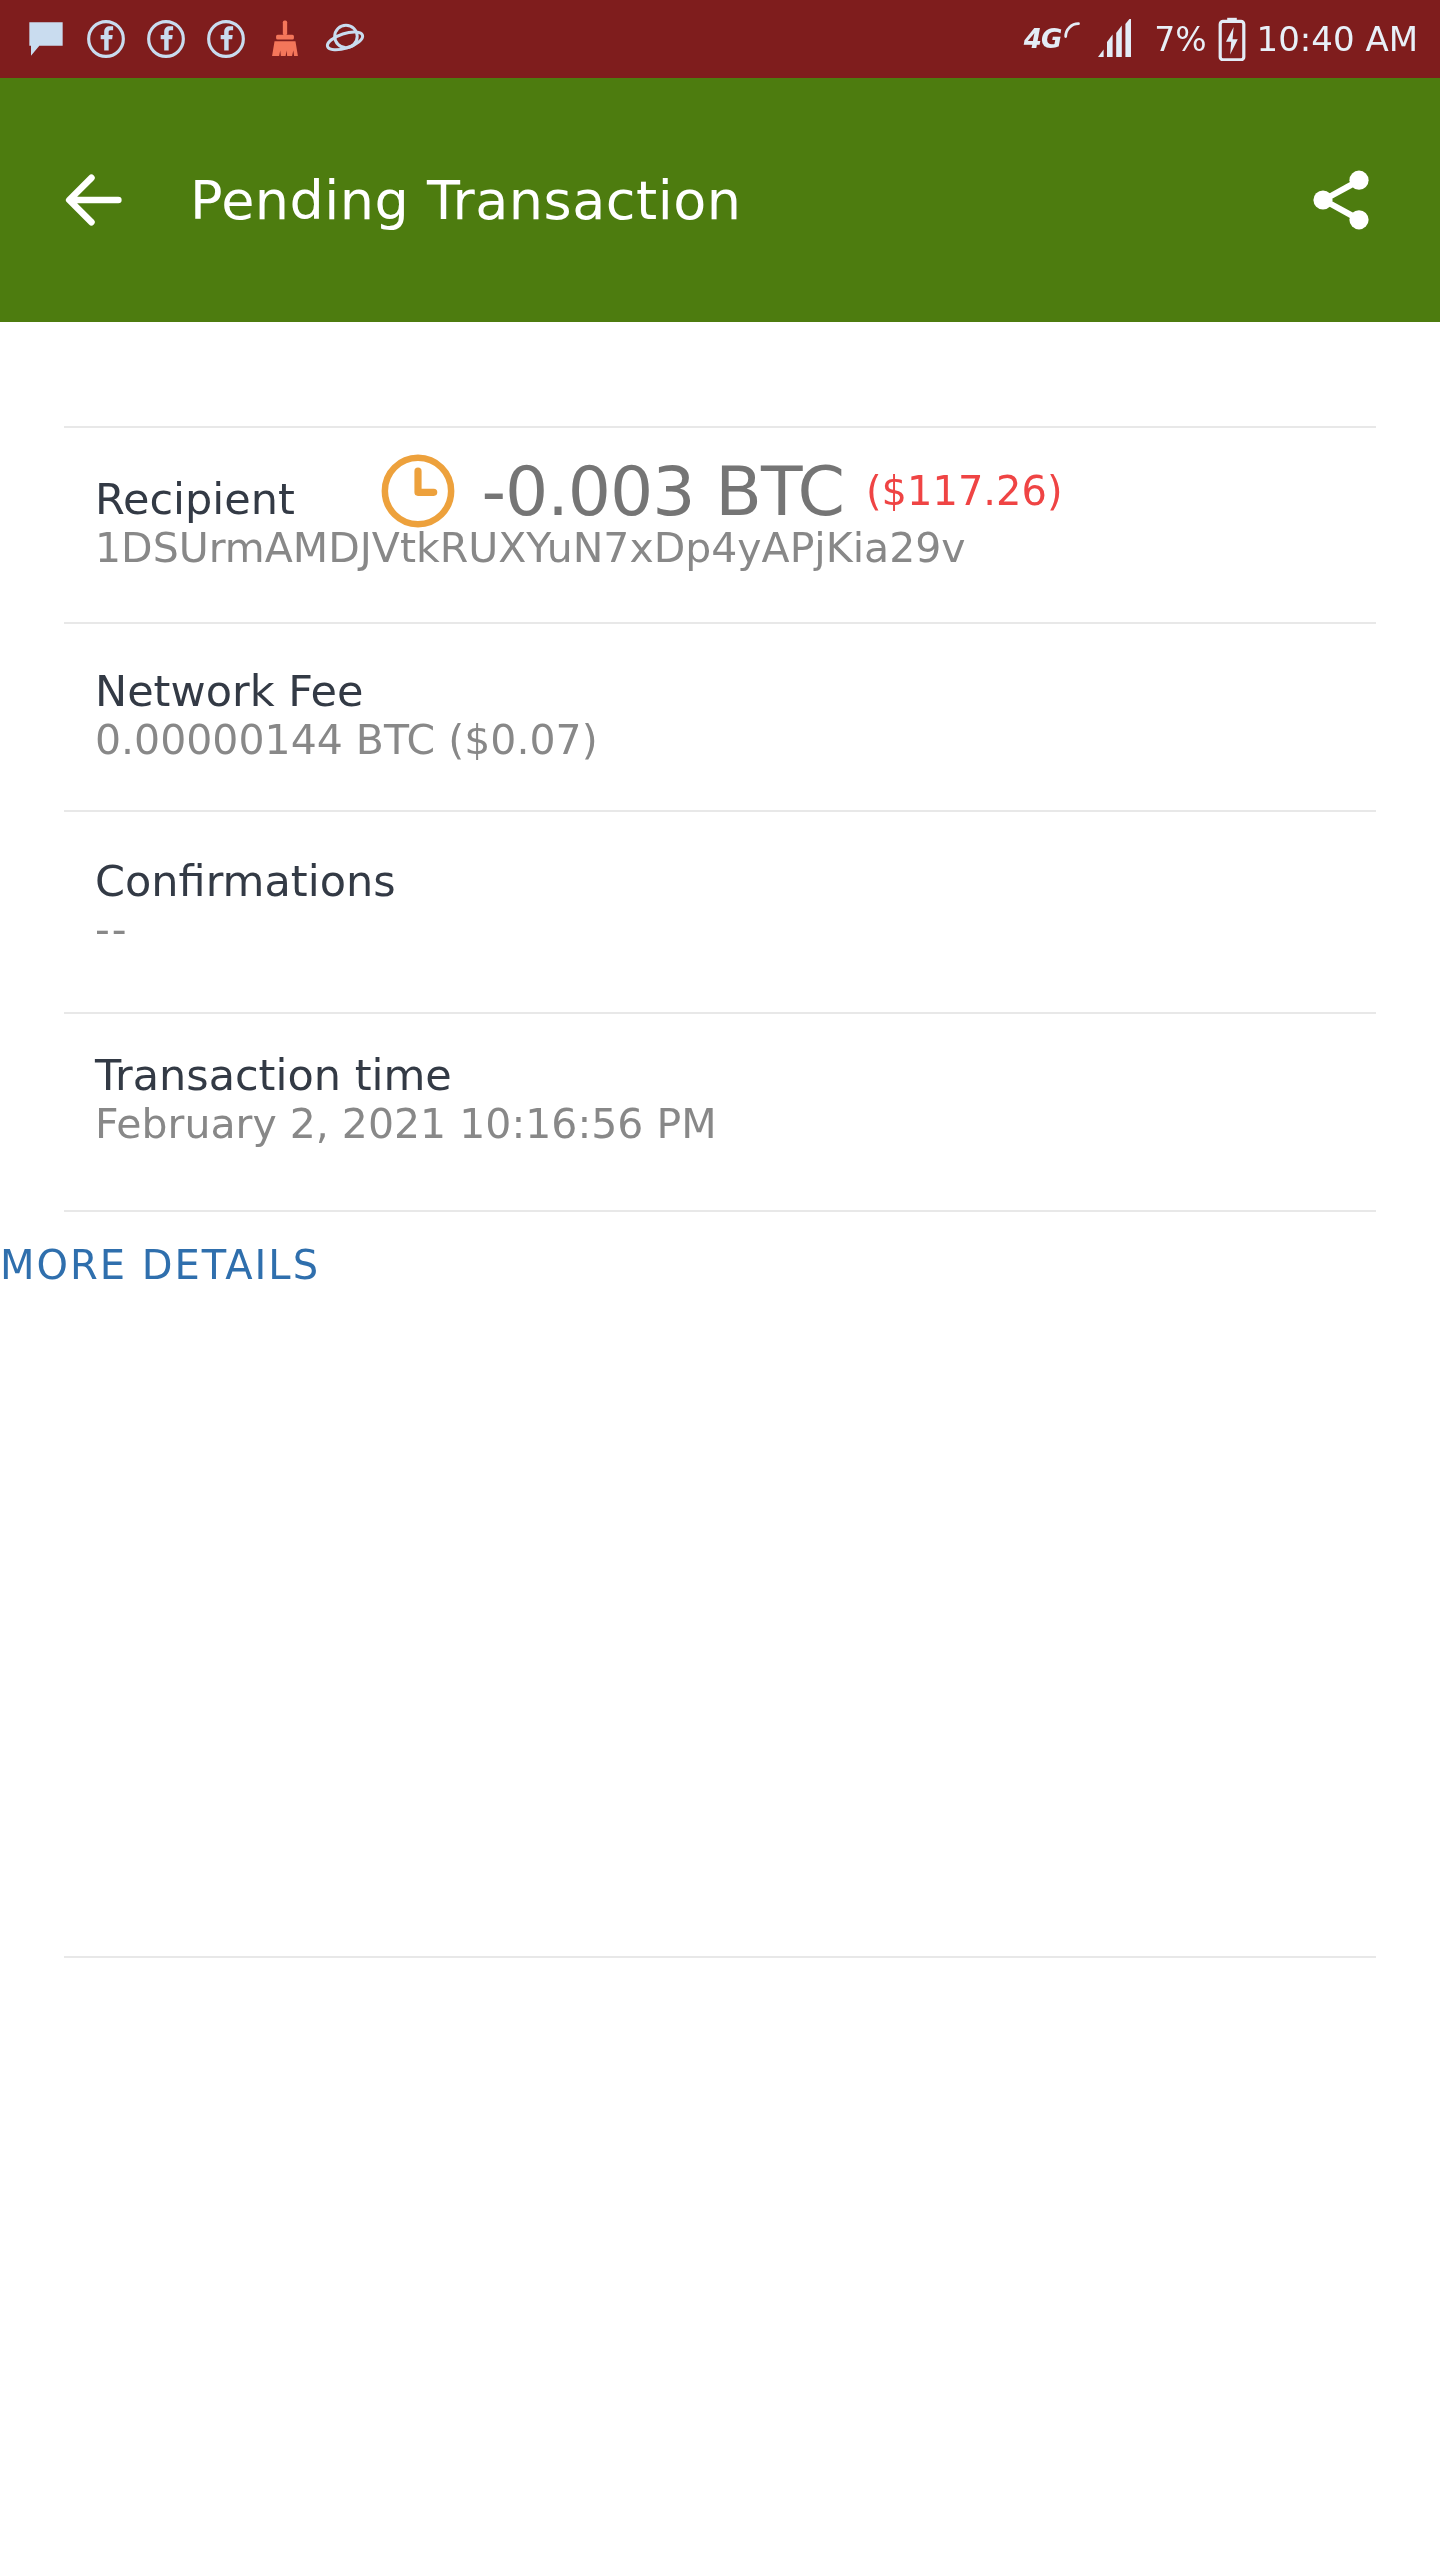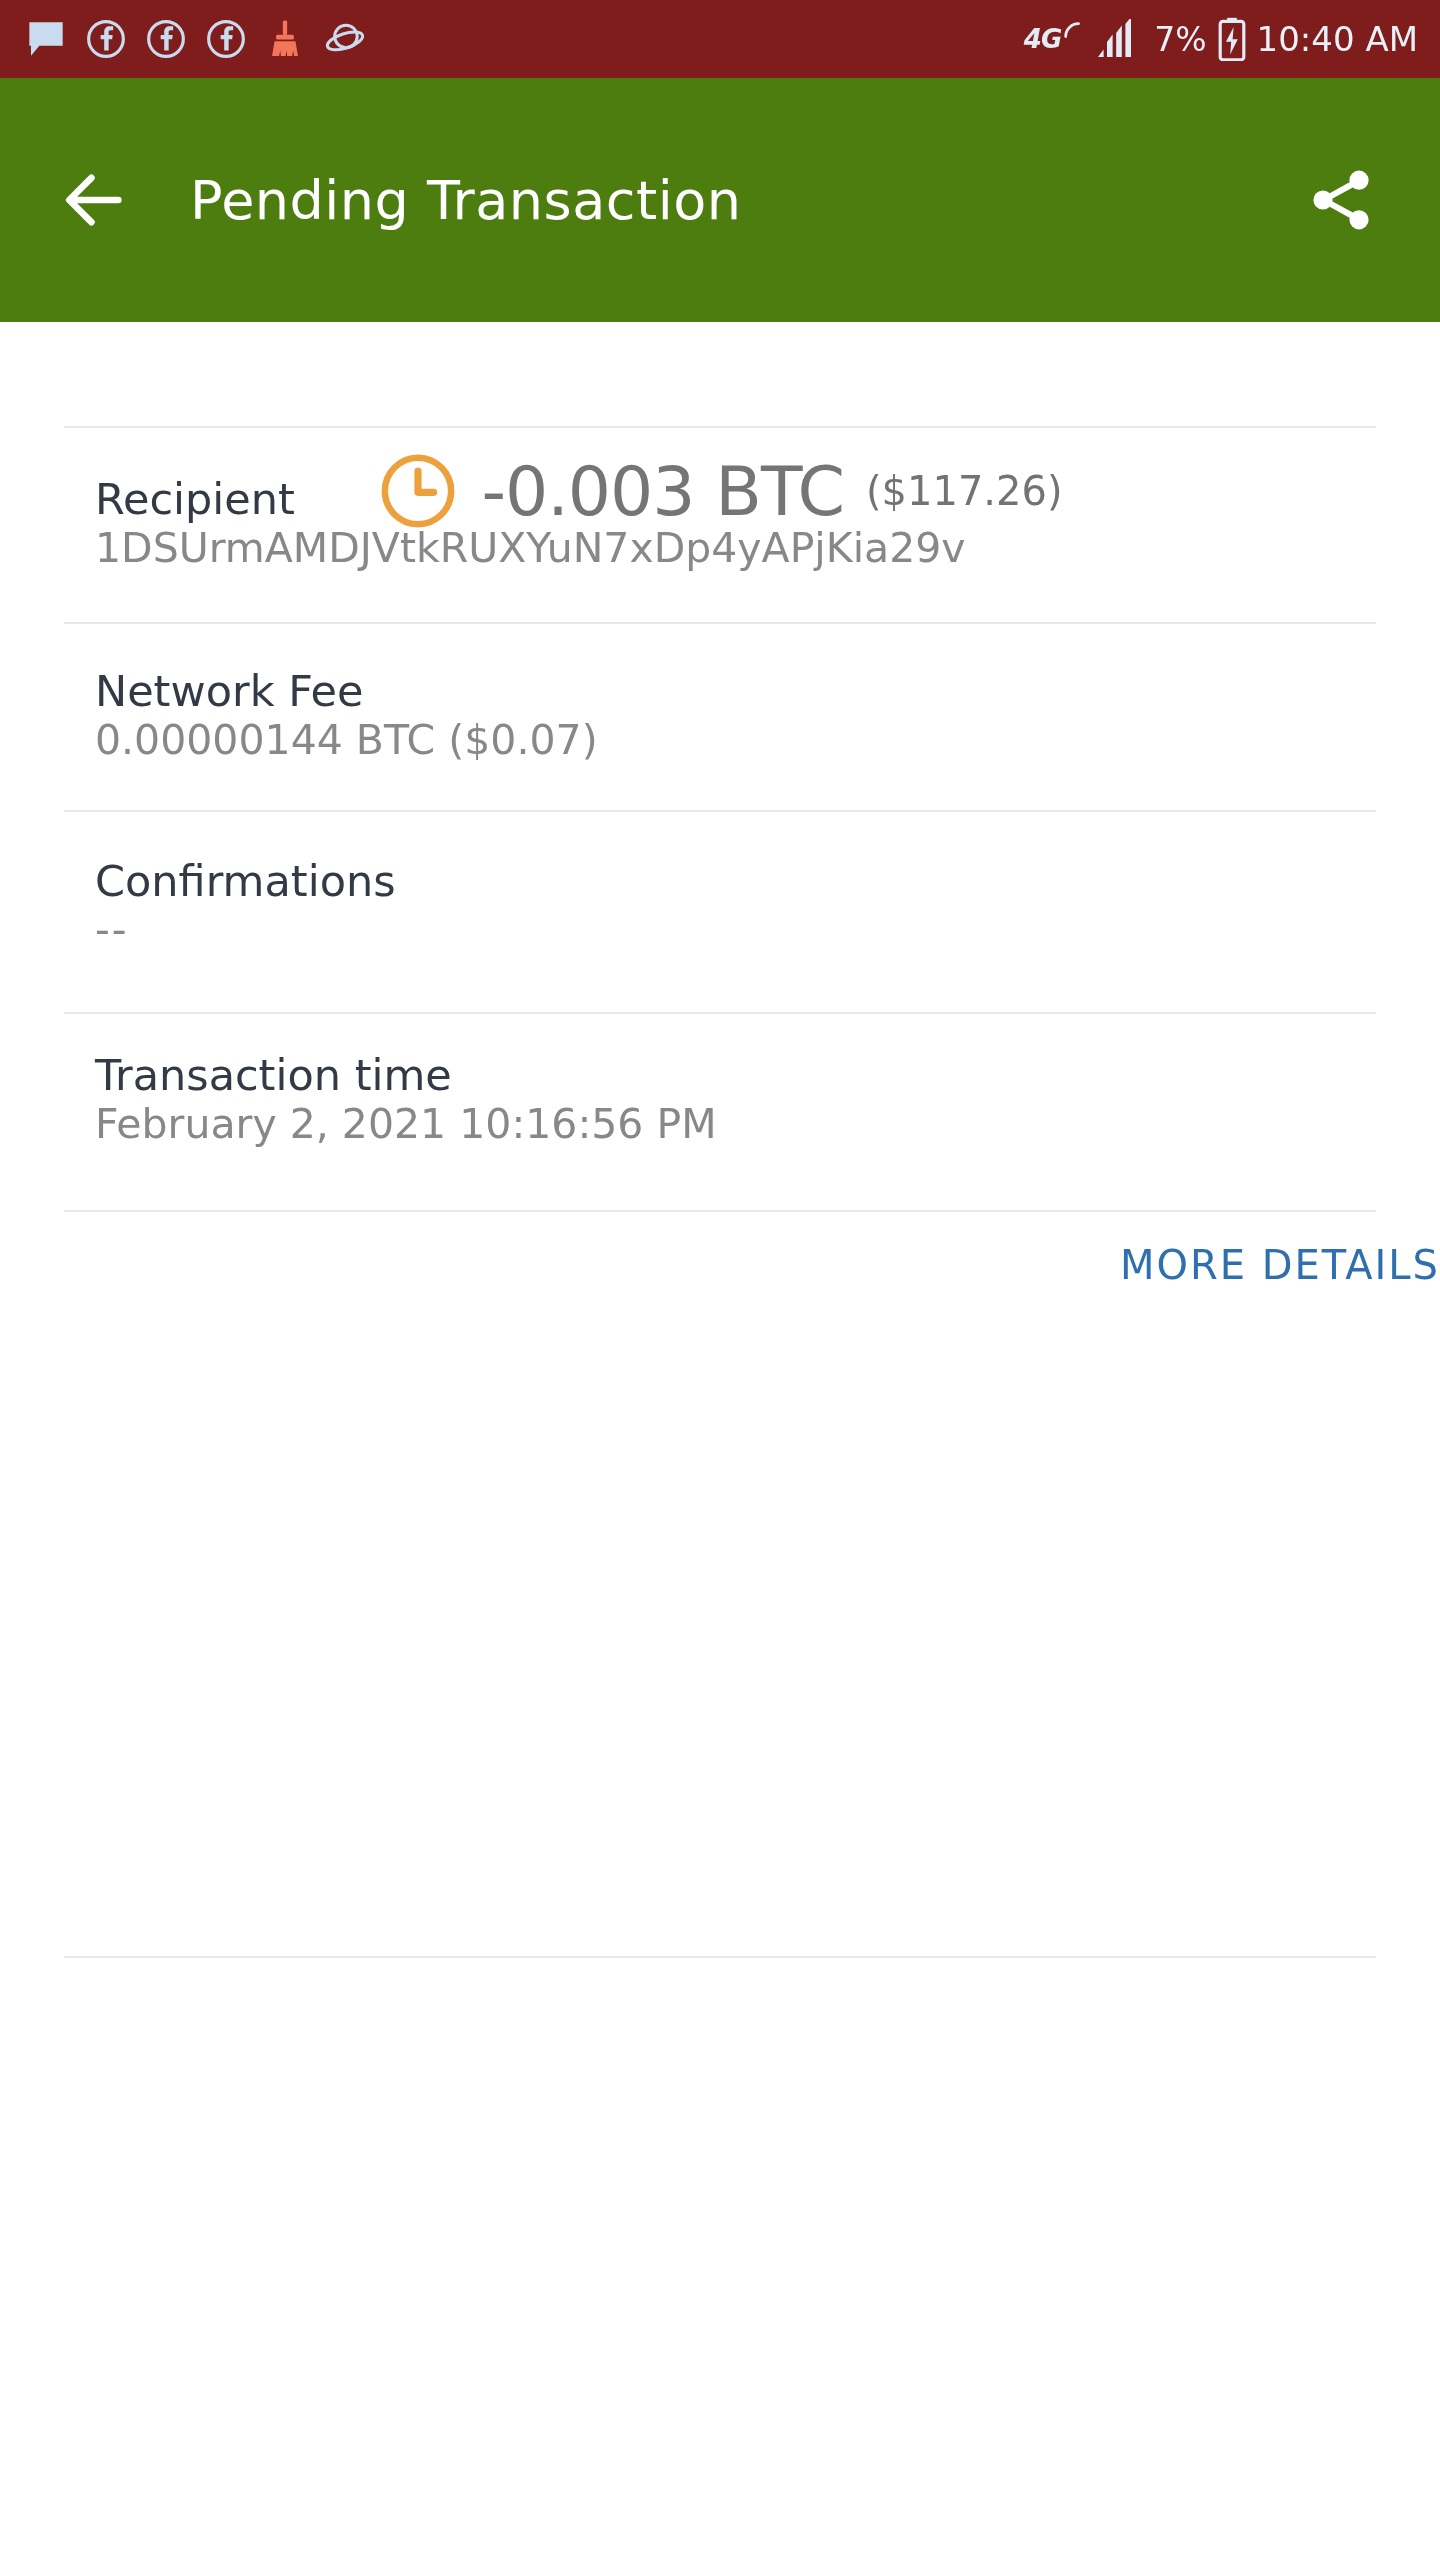--- a/index.html
+++ b/index.html
@@ -107,21 +107,21 @@
   }
   .status-clock-icon { flex: 0 0 auto; margin-right: 22px; }
   .amount-main {
     font-size: 68px;
     color: #757575;
     letter-spacing: -1px;
     white-space: nowrap;
   }
   .amount-fiat {
     font-size: 40px;
-    color: #737373;
+    color: #ef4444;
     margin-left: 22px;
     white-space: nowrap;
   }
 
   .divider {
     position: absolute;
     left: 64px;
     width: 1312px;
     height: 2px;
     background: #e8e8e8;
@@ -143,21 +143,21 @@
     color: #888888;
     letter-spacing: 0px;
     white-space: nowrap;
   }
   .field-value.dashes { letter-spacing: 2px; }
 
   .more-details {
     position: absolute;
     top: 2035px; left: 0;
     width: 1440px;
-    text-align: right;
+    text-align: left;
     cursor: pointer;
   }
   .more-details span {
     font-size: 40px;
     color: #2f6fad;
     letter-spacing: 2px;
   }
 </style>
 </head>
 <body>

